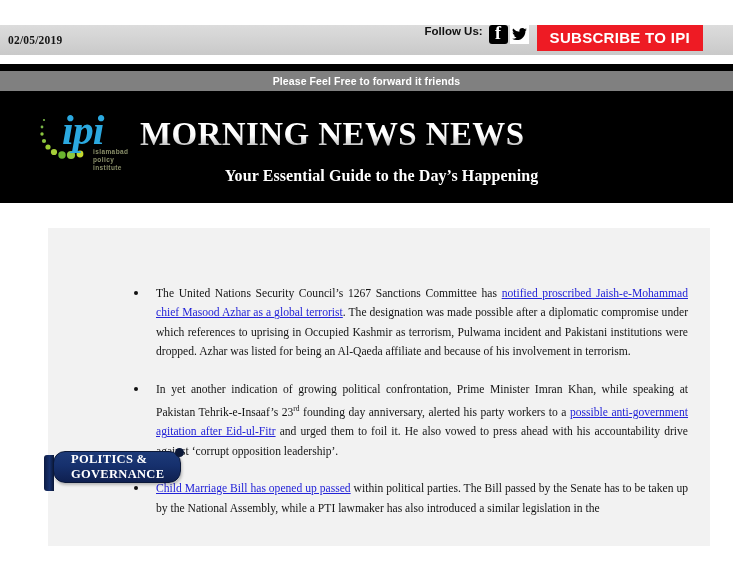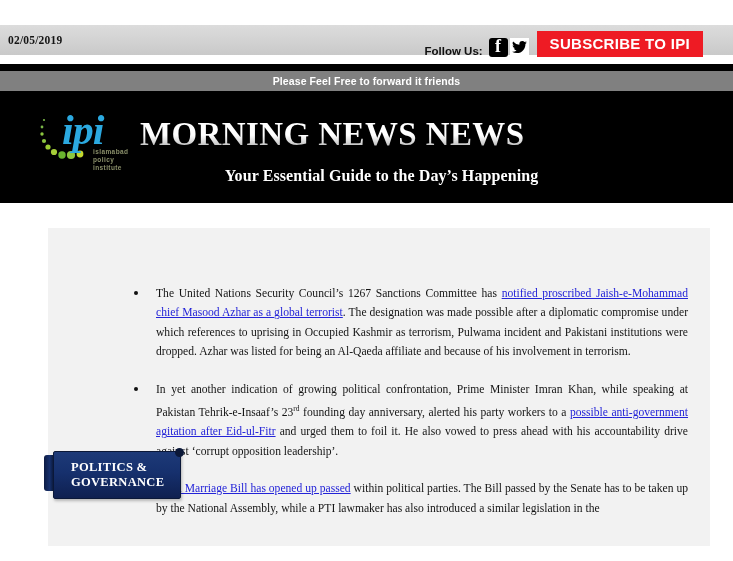--- a/index.html
+++ b/index.html
@@ -21,21 +21,21 @@
     padding: 0 0 0 8px;
     position: relative;
   }
   .topbar-date {
     font-size: 11.5px; font-weight: bold; color: #151515;
     letter-spacing: .2px;
     font-family: Liberation Serif, serif;
   }
   .topbar-right {
     position: absolute; right: 0; top: 0; height: 32px;
-    display: flex; align-items: flex-end;
+    display: flex; align-items: flex-start;
   }
   .follow-label {
     font-size: 11.5px; font-weight: bold; color: #111;
     margin-right: 6px;
   }
   .social {
     display: flex; align-items: center; gap: 2px; margin-right: 8px;
   }
   .fb-icon {
     width: 19px; height: 19px; background: #000;
@@ -142,24 +142,24 @@
     z-index: 5;
   }
   .ribbon-fold {
     position: absolute; left: 0; top: 4px;
     width: 10px; height: 36px;
     background: linear-gradient(90deg,#0d1c44 0%, #16306d 55%, #0b1838 100%);
     border-radius: 3px 0 0 3px;
   }
   .ribbon-body {
     position: absolute; left: 9px; top: 0;
-    height: 48px;
+    height: 32px;
     background: linear-gradient(180deg,#1d3a78 0%,#16306d 45%,#0f2050 100%);
     border: 1px solid #0b1838;
-    border-radius: 2px;
+    border-radius: 12px;
     display: flex; align-items: center;
     padding: 0 16px 0 17px;
     box-shadow: 1px 2px 3px rgba(0,0,0,.25);
   }
   .ribbon-body span {
     color: #ffffff;
     font-family: "Liberation Serif", serif;
     font-weight: bold; font-size: 12.5px;
     letter-spacing: .3px;
   }

